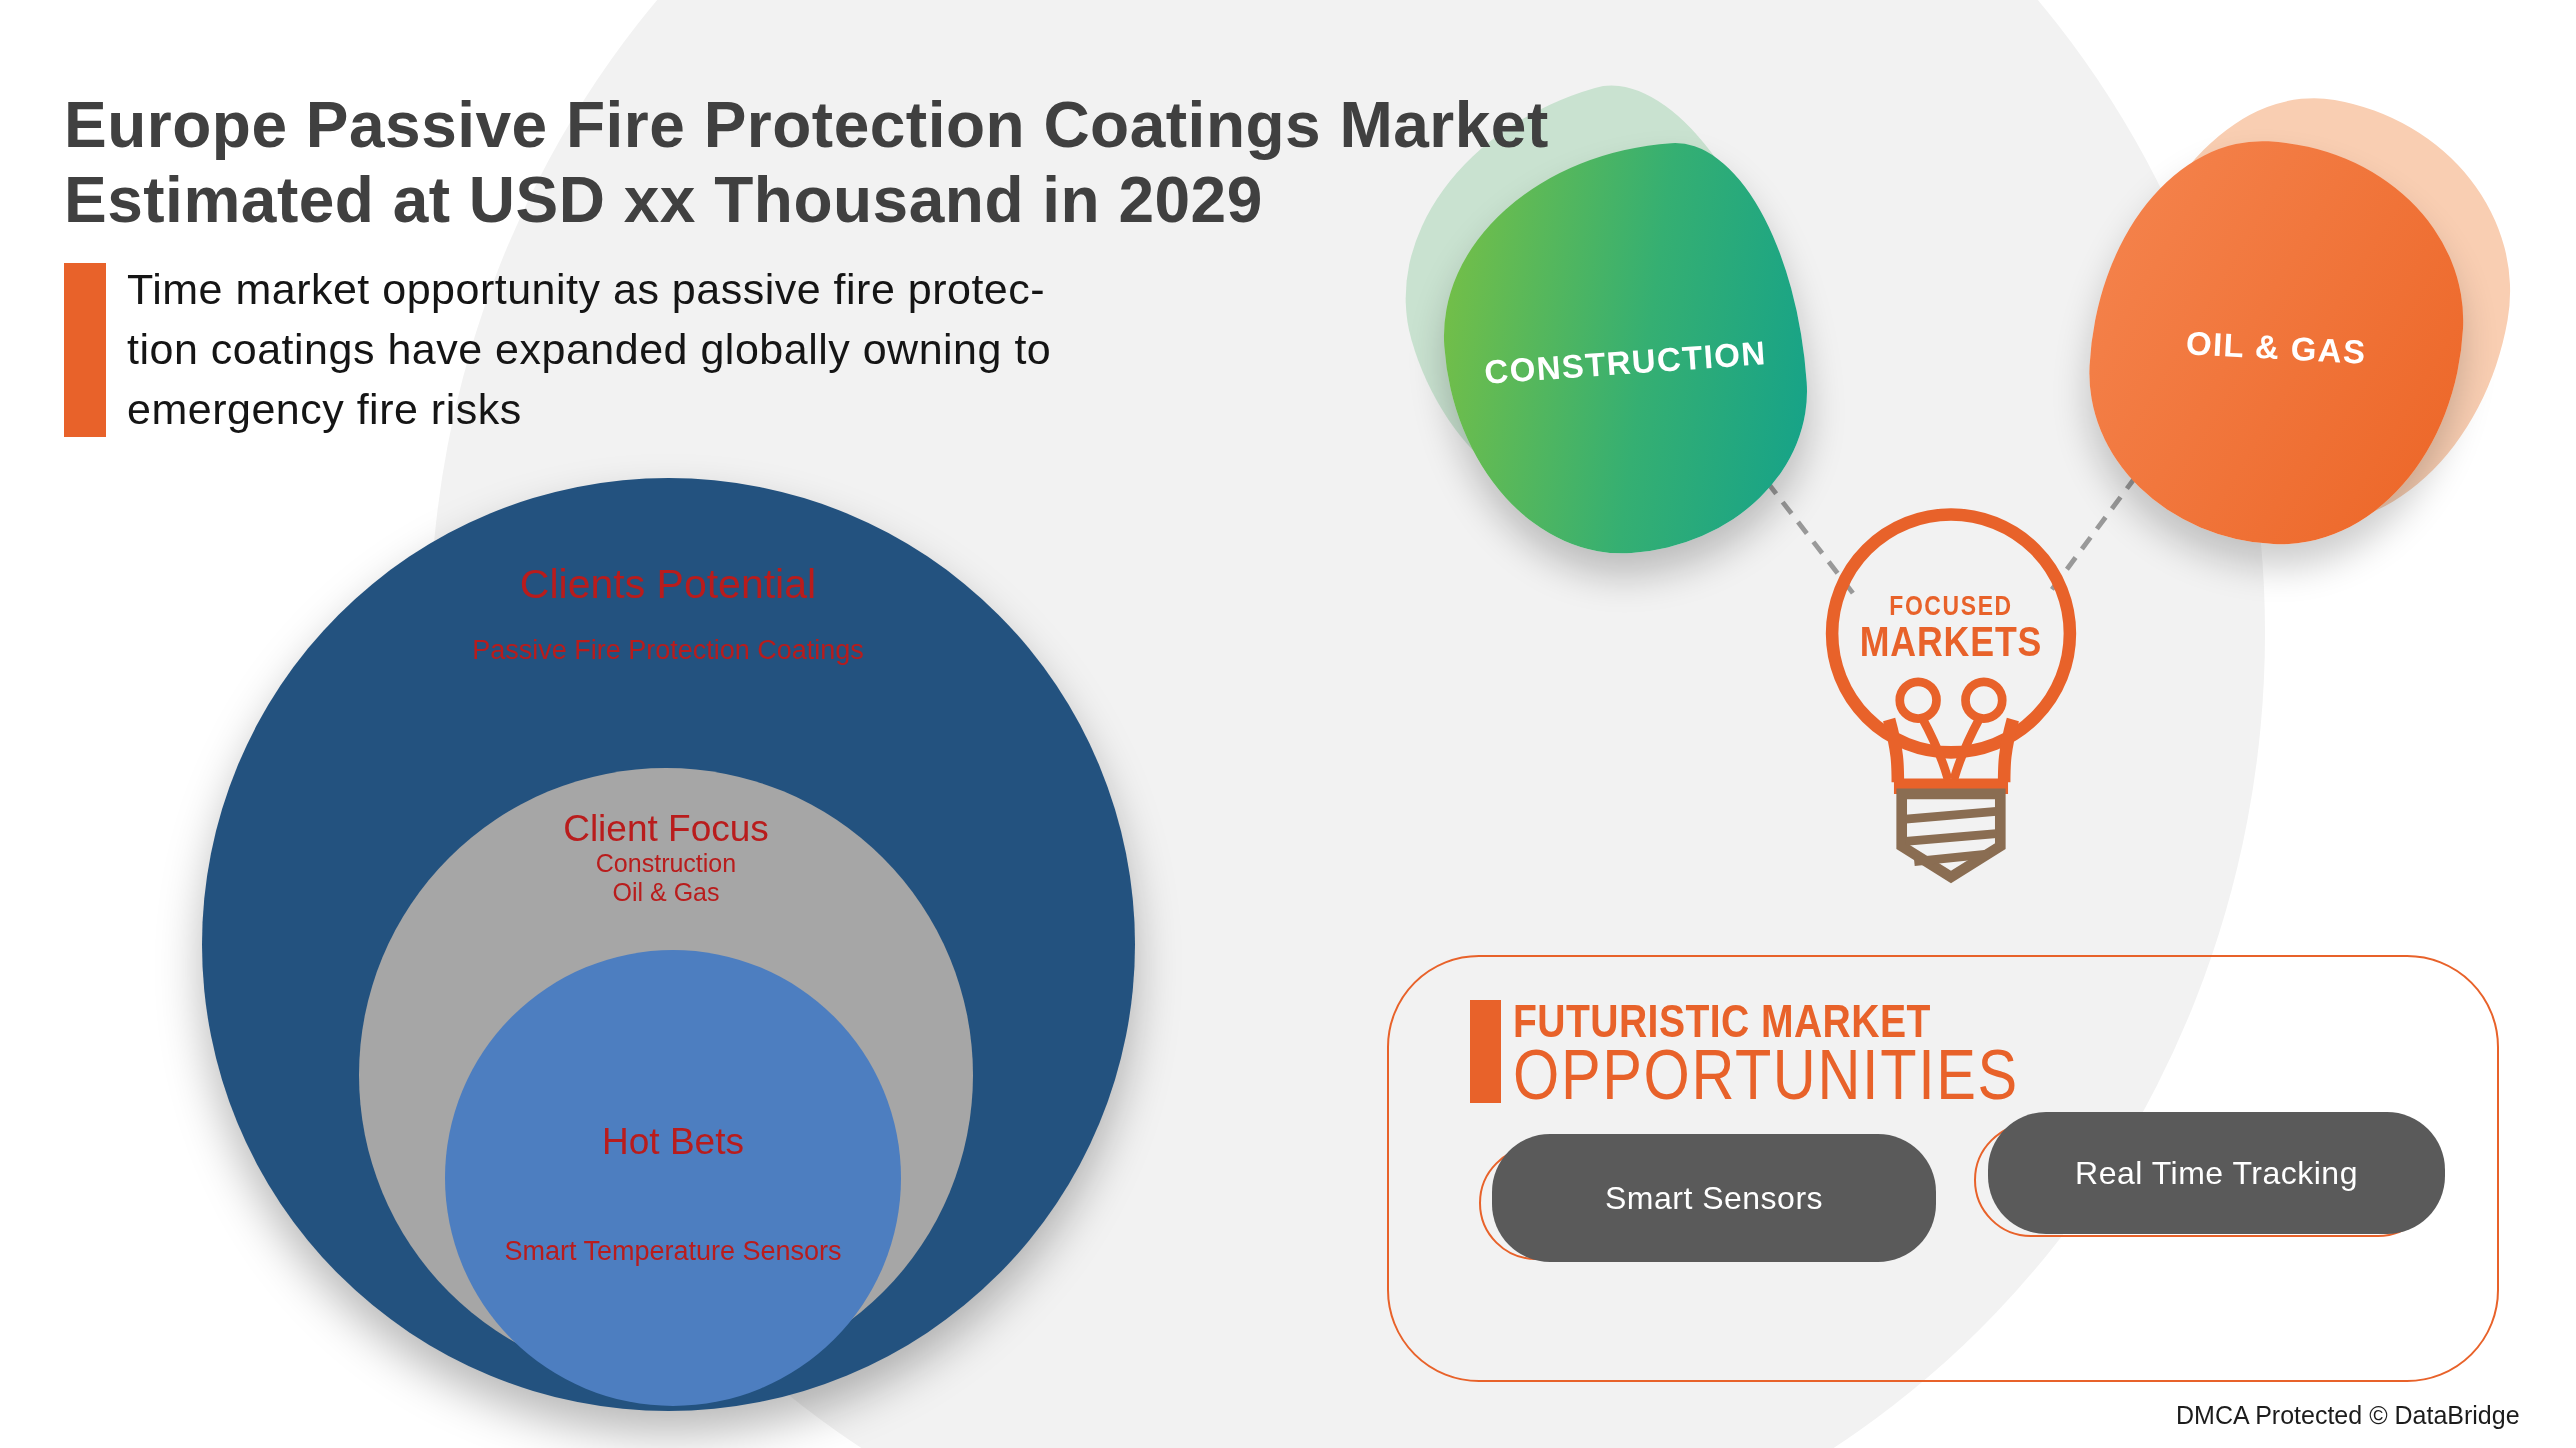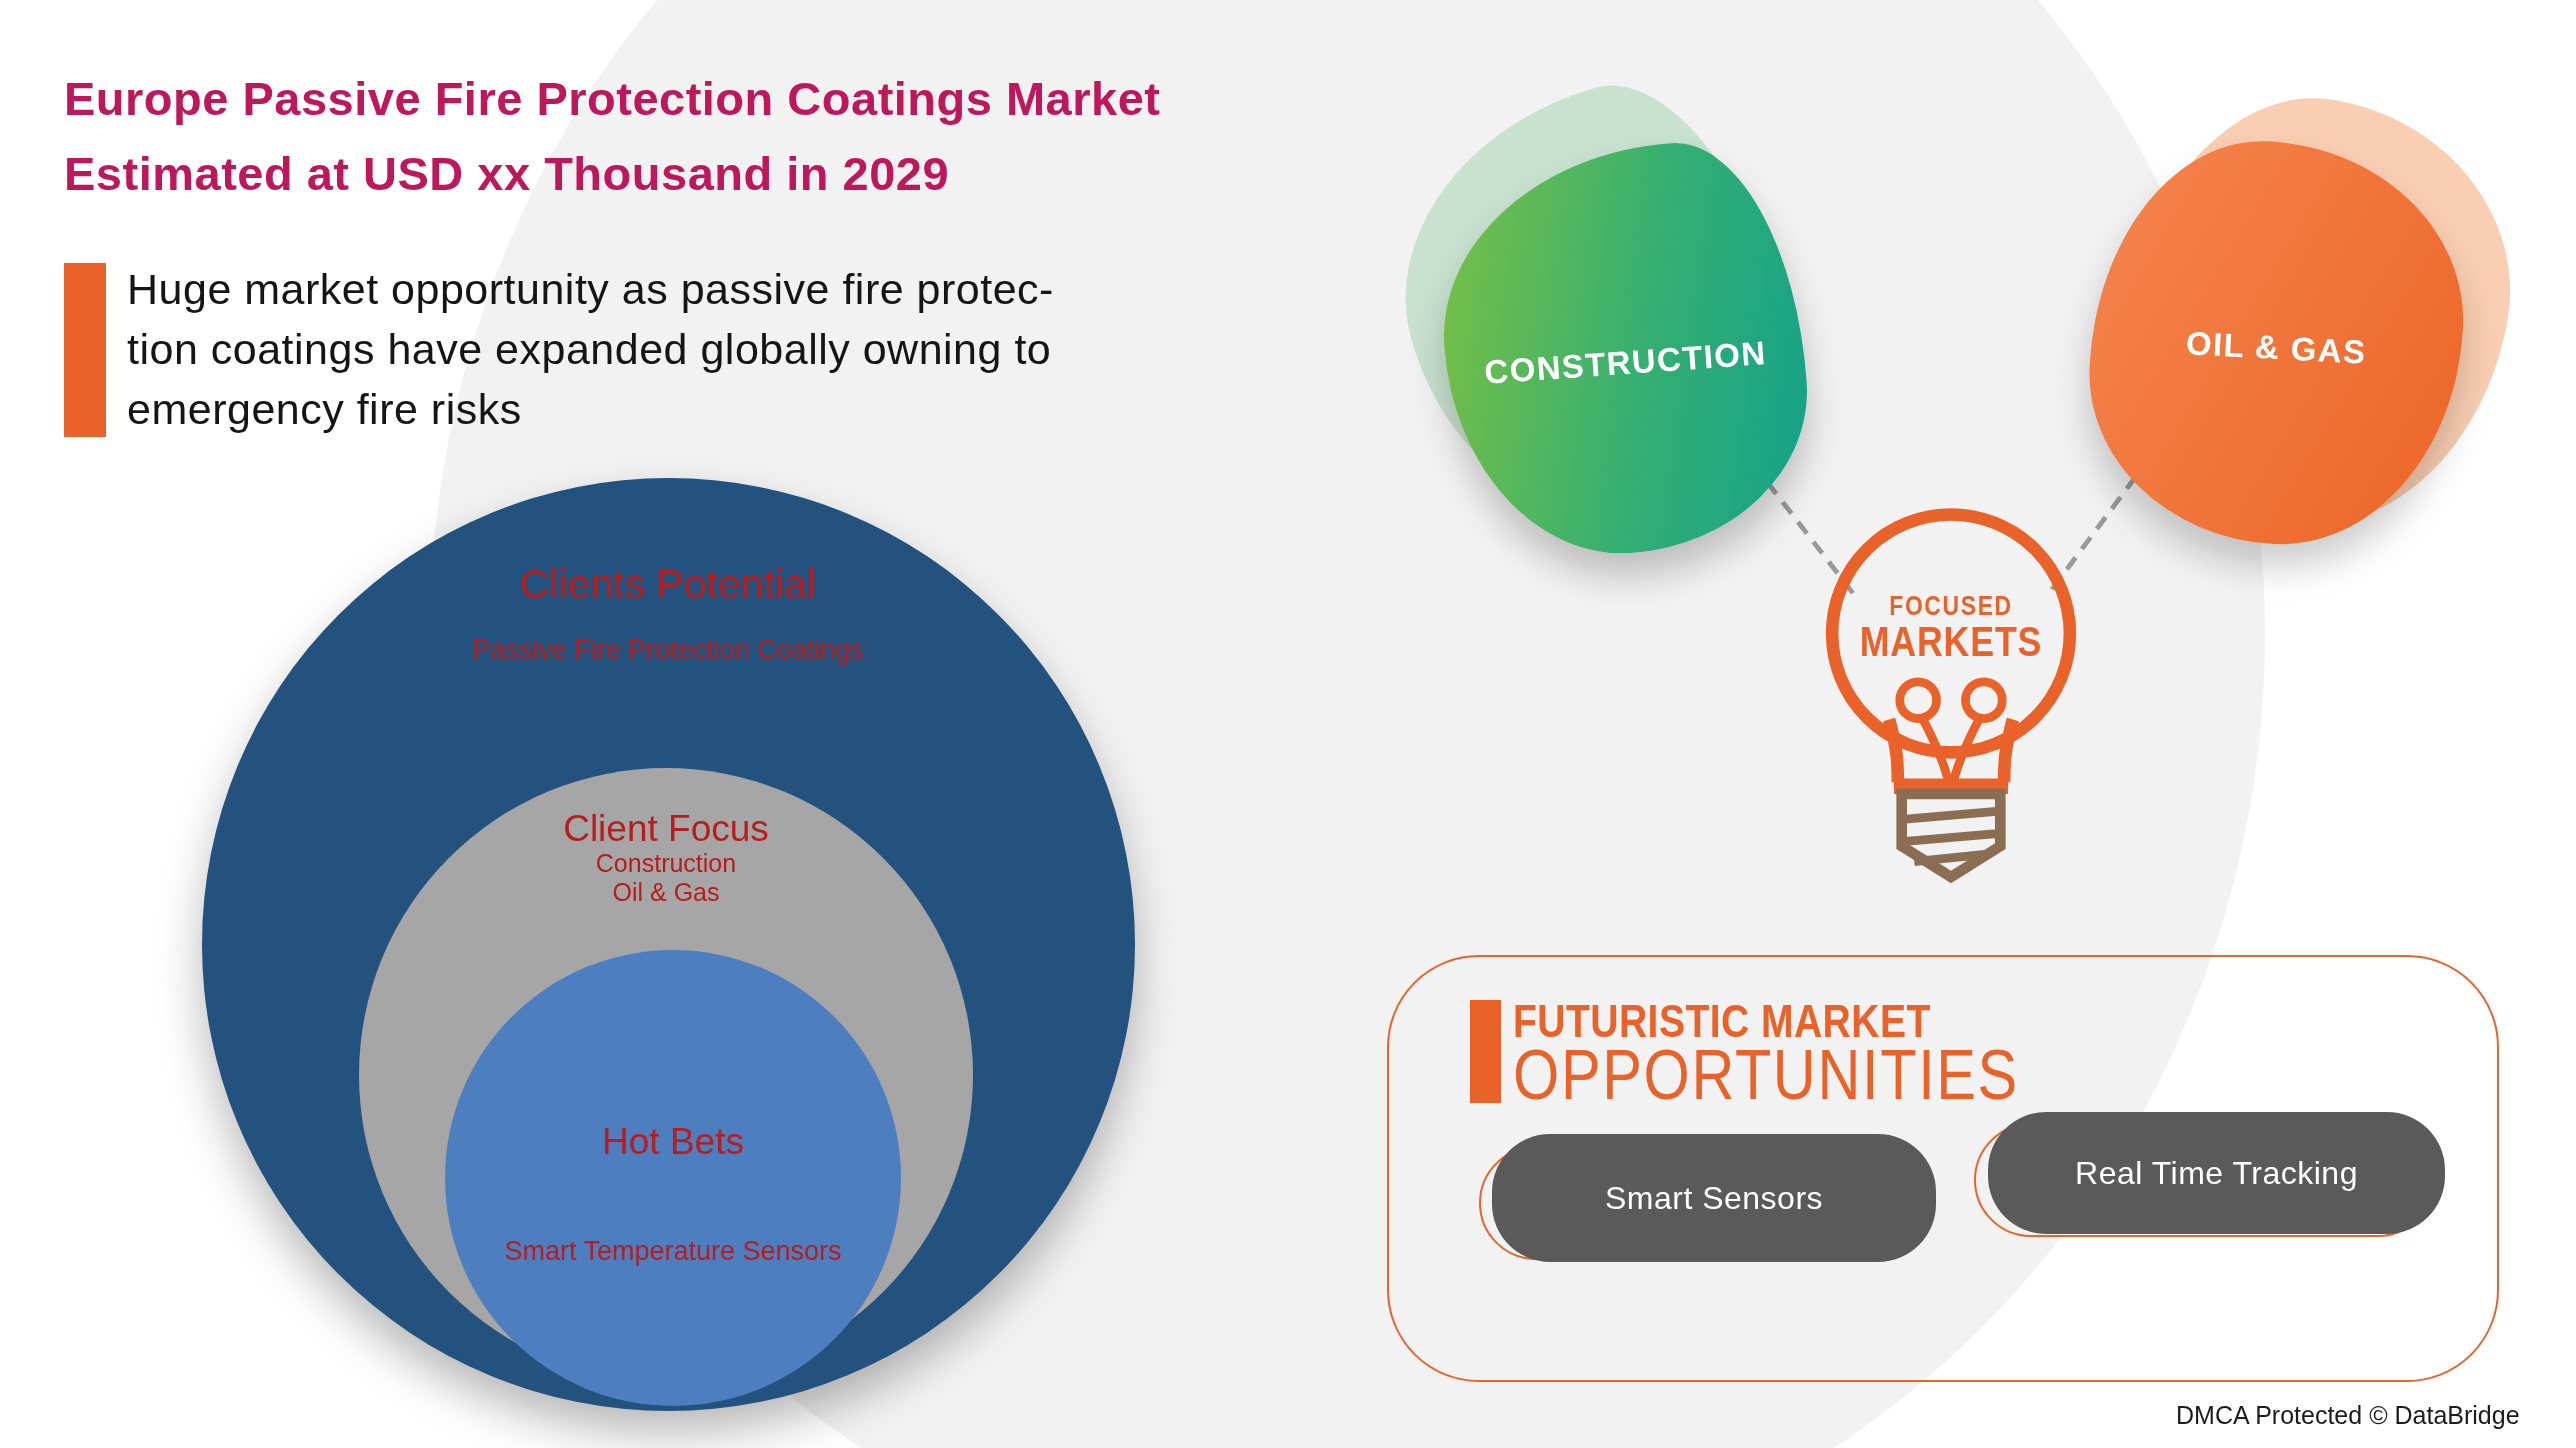--- a/index.html
+++ b/index.html
@@ -26,22 +26,22 @@
   .abs{position:absolute;}
 
   
   .bg-ellipse{
     left:430px;top:-328px;width:1835px;height:1922px;border-radius:50%;
     background:var(--page-blob);z-index:0;
   }
 
   
   .title{
-    left:64px;top:61px;z-index:5;color:#be185d;font-weight:bold;
-    font-size:47px;line-height:75px;letter-spacing:0.5px;
+    left:64px;top:88px;z-index:5;color:#404040;font-weight:bold;
+    font-size:64px;line-height:75px;letter-spacing:0.5px;
   }
   .subtitle-bar{left:64px;top:263px;width:42px;height:174px;background:var(--accent);z-index:5;}
   .subtitle{
     left:127px;top:259px;z-index:5;color:#151515;
     font-size:43px;line-height:60px;letter-spacing:0.5px;
   }
 
   
   .circle{border-radius:50%;z-index:1;}
   .venn-outer{left:202px;top:478px;width:933px;height:933px;background:var(--outer-blue);
@@ -138,21 +138,21 @@
 <div class="stage">
 
   <div class="abs bg-ellipse"></div>
 
   <div class="abs title">
     <div>Europe Passive Fire Protection Coatings Market</div>
     <div>Estimated at USD xx Thousand in 2029</div>
   </div>
   <div class="abs subtitle-bar"></div>
   <div class="abs subtitle">
-    <div>Huge market opportunity as passive fire protec-</div>
+    <div>Time market opportunity as passive fire protec-</div>
     <div>tion coatings have expanded globally owning to</div>
     <div>emergency fire risks</div>
   </div>
 
   <svg class="abs connectors" viewBox="0 0 2667 1500">
     <line class="connector" x1="1798" y1="458" x2="1923" y2="620"></line>
     <line class="connector" x1="2242" y1="452" x2="2120" y2="616"></line>
   </svg>
 
   <div class="abs circle venn-outer"></div>

